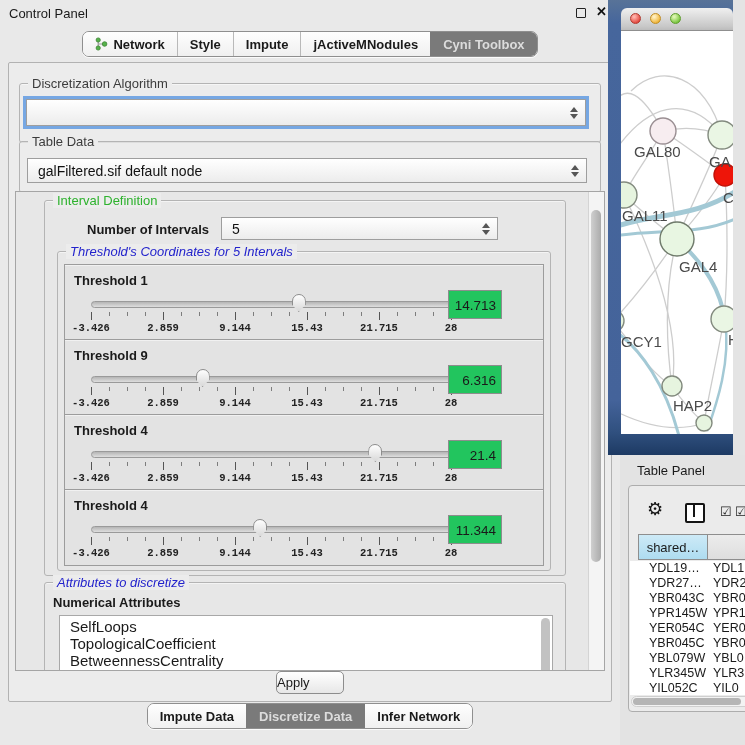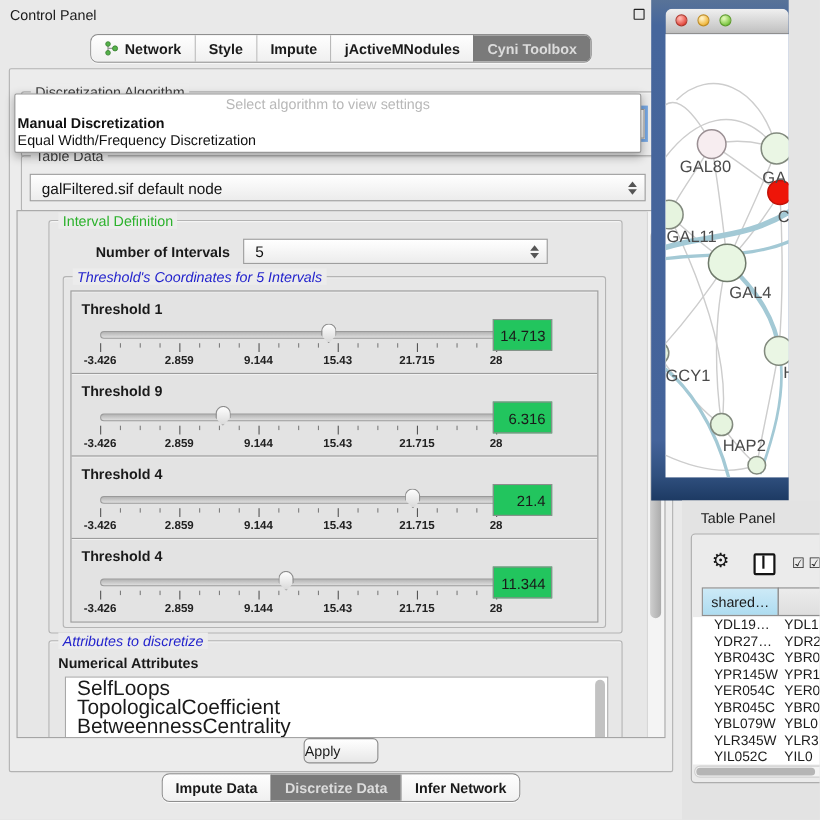--- a/index.html
+++ b/index.html
@@ -66,37 +66,37 @@
   .slider-track{position:absolute;left:0;top:4px;width:100%;height:5px;border:1px solid #9a9a9a;border-radius:4px;
                 background:linear-gradient(#b5b5b5,#dedede);}
   .slider-thumb{position:absolute;top:-3px;width:14px;height:18px;margin-left:-7px;
                 background:linear-gradient(#fefefe,#d9d9d9);border:1px solid #8d8d8d;box-sizing:border-box;
                 border-radius:7px 7px 3px 3px;
                 clip-path:polygon(0 0,100% 0,100% 58%,50% 100%,0 58%);}
   .slider-ticks{position:absolute;left:0;top:15px;width:100%;height:8px;}
   .slider-ticks .tick{position:absolute;top:0;width:1px;height:4px;background:#7d7d7d;}
   .slider-ticks .tick.major{height:8px;background:#555;}
   .slider-scale{position:absolute;left:0;top:25px;width:100%;height:12px;font-size:10.5px;font-weight:bold;color:#222;}
-  .slider-scale span{position:absolute;transform:translateX(-50%);white-space:nowrap;}
+  .slider-scale span{position:absolute;transform:translateX(-50%);white-space:nowrap;font-family:Liberation Mono, monospace;}
   .thr-value{position:absolute;left:383px;top:25px;width:54px;height:29px;background:#22c55e;border:1px solid #8d8d8d;
              font-size:13.5px;line-height:29px;text-align:right;padding-right:5px;box-sizing:border-box;}
 
   #attr-group{left:28px;top:390px;width:520px;height:110px;}
   .attr-subtitle{position:absolute;left:8px;top:12px;font-size:13px;font-weight:bold;}
   .attr-list{position:absolute;left:14px;top:32px;width:492px;height:70px;background:#fff;border:1px solid #a8a8a8;
              overflow:hidden;}
-  .list-items{padding:2px 0 12px 10px;font-size:19px;line-height:17px;}
+  .list-items{padding:2px 0 12px 10px;font-size:15px;line-height:17px;}
   .attr-list .lthumb{position:absolute;right:2px;top:2px;width:9px;height:62px;background:#c2c2c2;border-radius:5px;}
 
   .apply-btn{position:absolute;left:50%;top:608px;transform:translateX(-50%);width:68px;height:23px;
              background:linear-gradient(#ffffff,#e7e7e7);border:1px solid #8d8d8d;border-radius:5px;
              font-size:13px;text-align:left;line-height:22px;box-sizing:border-box;}
 
   
-  #net-frame{position:absolute;left:592px;top:0;width:125px;height:455px;
+  #net-frame{position:absolute;left:608px;top:0;width:125px;height:455px;
              background:linear-gradient(180deg,#587398 0%,#46669c 5%,#44639a 88%,#30507f 95%,#1d3a63 100%);text-align:center;}
   #net-window{position:absolute;left:13px;top:8px;width:112px;height:425px;}
   .net-titlebar{position:relative;height:22px;border-radius:6px 6px 0 0;border-bottom:1px solid #8f8f8f;
                 background:linear-gradient(#f0f0f0,#c7c7c7 85%,#bcbcbc);}
   .tl{position:absolute;top:5px;width:11px;height:11px;border-radius:50%;box-sizing:border-box;}
   .tl-red{left:9px;background:radial-gradient(circle at 35% 30%,#ffb0a8 10%,#e2473d 75%);border:1px solid #b03a30;}
   .tl-yellow{left:29px;background:radial-gradient(circle at 35% 30%,#ffeebc 10%,#efb437 75%);border:1px solid #c08d23;}
   .tl-green{left:49px;background:radial-gradient(circle at 35% 30%,#dbf5ae 10%,#77c43d 75%);border:1px solid #5f9d2d;}
   .net-canvas{position:relative;height:403px;background:#fff;overflow:hidden;}
   .net-label{position:absolute;font-size:15px;color:#4a4a4a;white-space:nowrap;}
@@ -164,25 +164,20 @@
     <div class="groupbox" id="disc-group" style="left:10px;top:20px;width:580px;height:58px;">
       <span class="gb-title gb-dark">Discretization Algorithm</span>
     </div>
     <div class="combo" id="focus-combo" style="left:17px;top:36px;width:560px;height:27px;">
       <span class="steppers">
           <i class="arr-up"></i>
           <i class="arr-dn"></i>
         </span>
     </div>
 
-    <div id="algo-popup">
-      <div class="popup-placeholder">Select algorithm to view settings</div>
-      <div class="popup-item bold">Manual Discretization</div>
-      <div class="popup-item">Equal Width/Frequency Discretization</div>
-    </div>
 
     <div class="groupbox" style="left:10px;top:78px;width:580px;height:50px;">
       <span class="gb-title gb-dark">Table Data</span>
       <div class="combo" style="left:7px;top:16px;width:560px;height:25px;">
         <span class="val">galFiltered.sif default node</span>
         <span class="steppers">
             <i class="arr-up"></i>
             <i class="arr-dn"></i>
           </span>
       </div>

